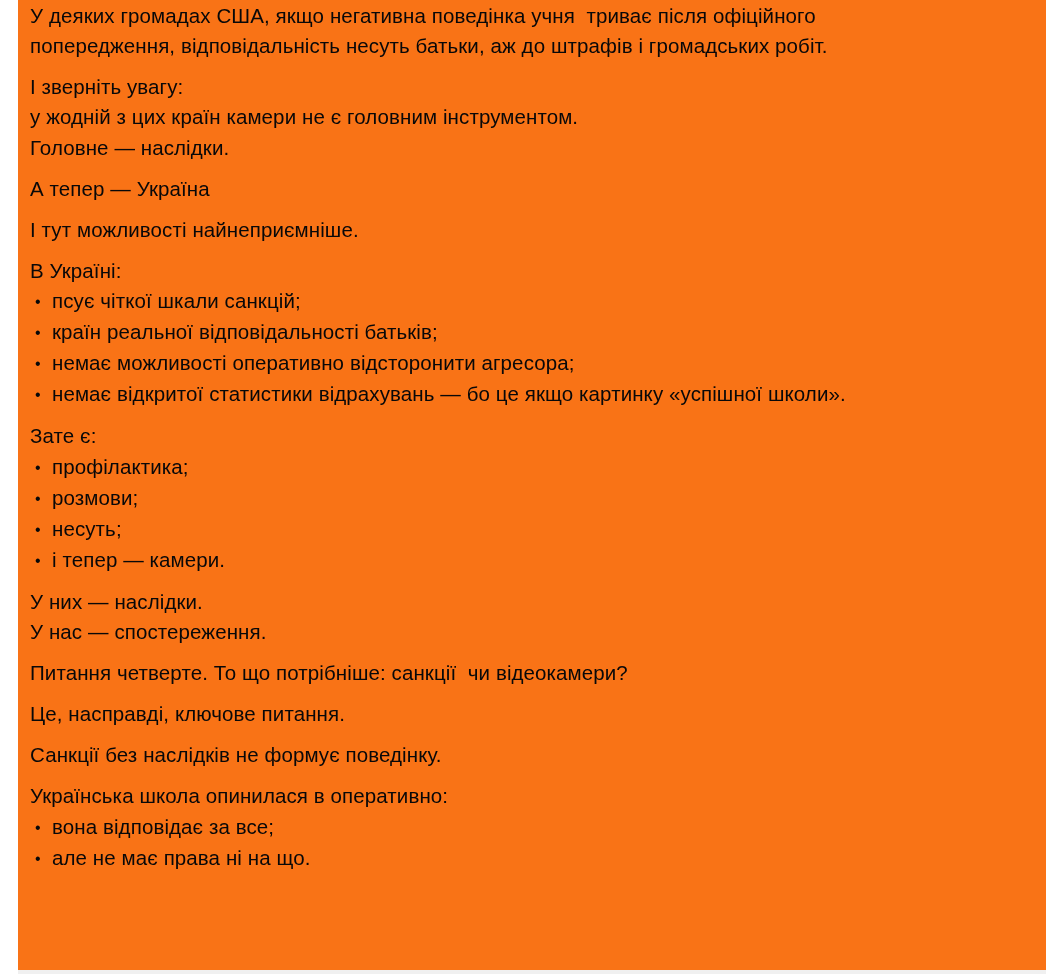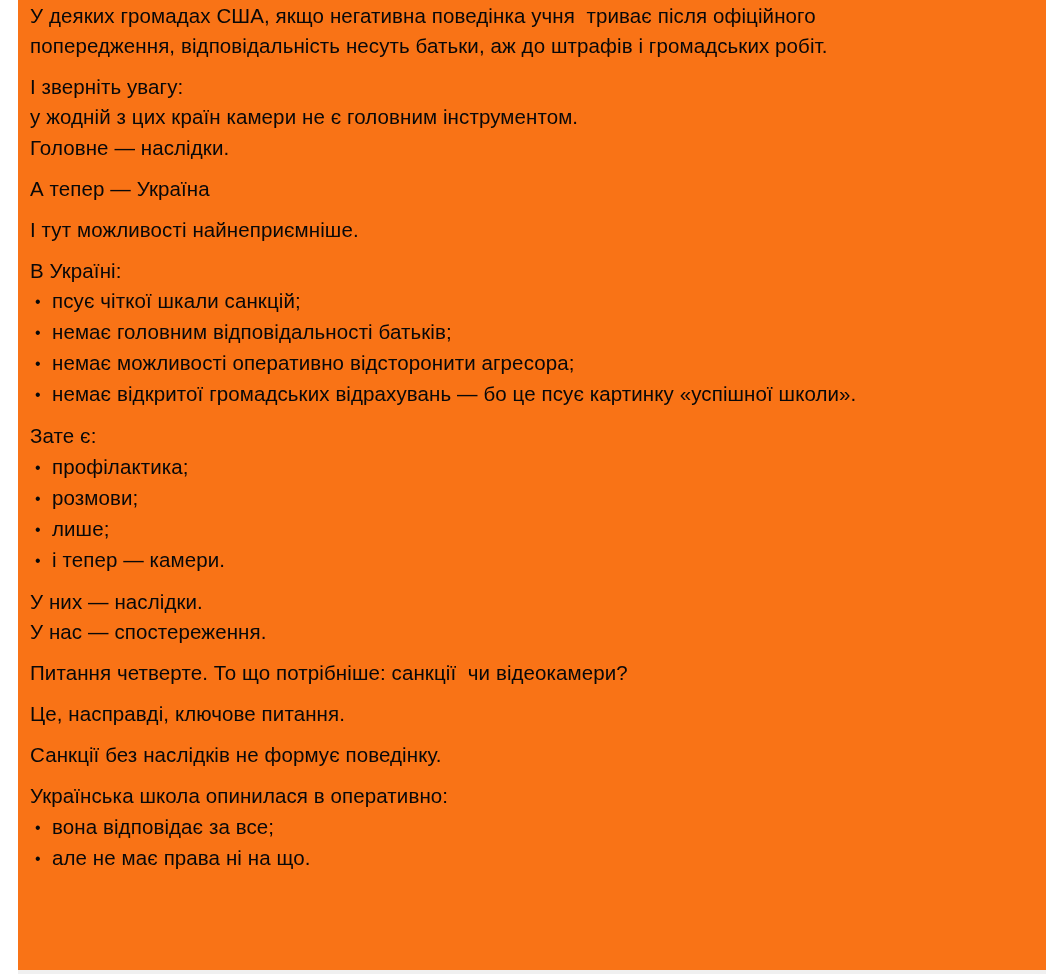--- a/index.html
+++ b/index.html
@@ -72,30 +72,30 @@
       <span class="line">А тепер — Україна</span>
     </div>
 
     <div class="para">
       <span class="line">І тут можливості найнеприємніше.</span>
     </div>
 
     <div class="para">
       <span class="line">В Україні:</span>
       <span class="bullet-line"><span class="bullet-dot">•</span><span>псує чіткої шкали санкцій;</span></span>
-      <span class="bullet-line"><span class="bullet-dot">•</span><span>немає головним відповідальності батьків;</span></span>
+      <span class="bullet-line"><span class="bullet-dot">•</span><span>країн реальної відповідальності батьків;</span></span>
       <span class="bullet-line"><span class="bullet-dot">•</span><span>немає можливості оперативно відсторонити агресора;</span></span>
-      <span class="bullet-line"><span class="bullet-dot">•</span><span>немає відкритої громадських відрахувань — бо це псує картинку «успішної школи».</span></span>
+      <span class="bullet-line"><span class="bullet-dot">•</span><span>немає відкритої статистики відрахувань — бо це якщо картинку «успішної школи».</span></span>
     </div>
 
     <div class="para">
       <span class="line">Зате є:</span>
       <span class="bullet-line"><span class="bullet-dot">•</span><span>профілактика;</span></span>
       <span class="bullet-line"><span class="bullet-dot">•</span><span>розмови;</span></span>
-      <span class="bullet-line"><span class="bullet-dot">•</span><span>лише;</span></span>
+      <span class="bullet-line"><span class="bullet-dot">•</span><span>несуть;</span></span>
       <span class="bullet-line"><span class="bullet-dot">•</span><span>і тепер — камери.</span></span>
     </div>
 
     <div class="para">
       <span class="line">У них — наслідки.</span>
       <span class="line">У нас — спостереження.</span>
     </div>
 
     <div class="para">
       <span class="line">Питання четверте. То що потрібніше: санкції  чи відеокамери?</span>

